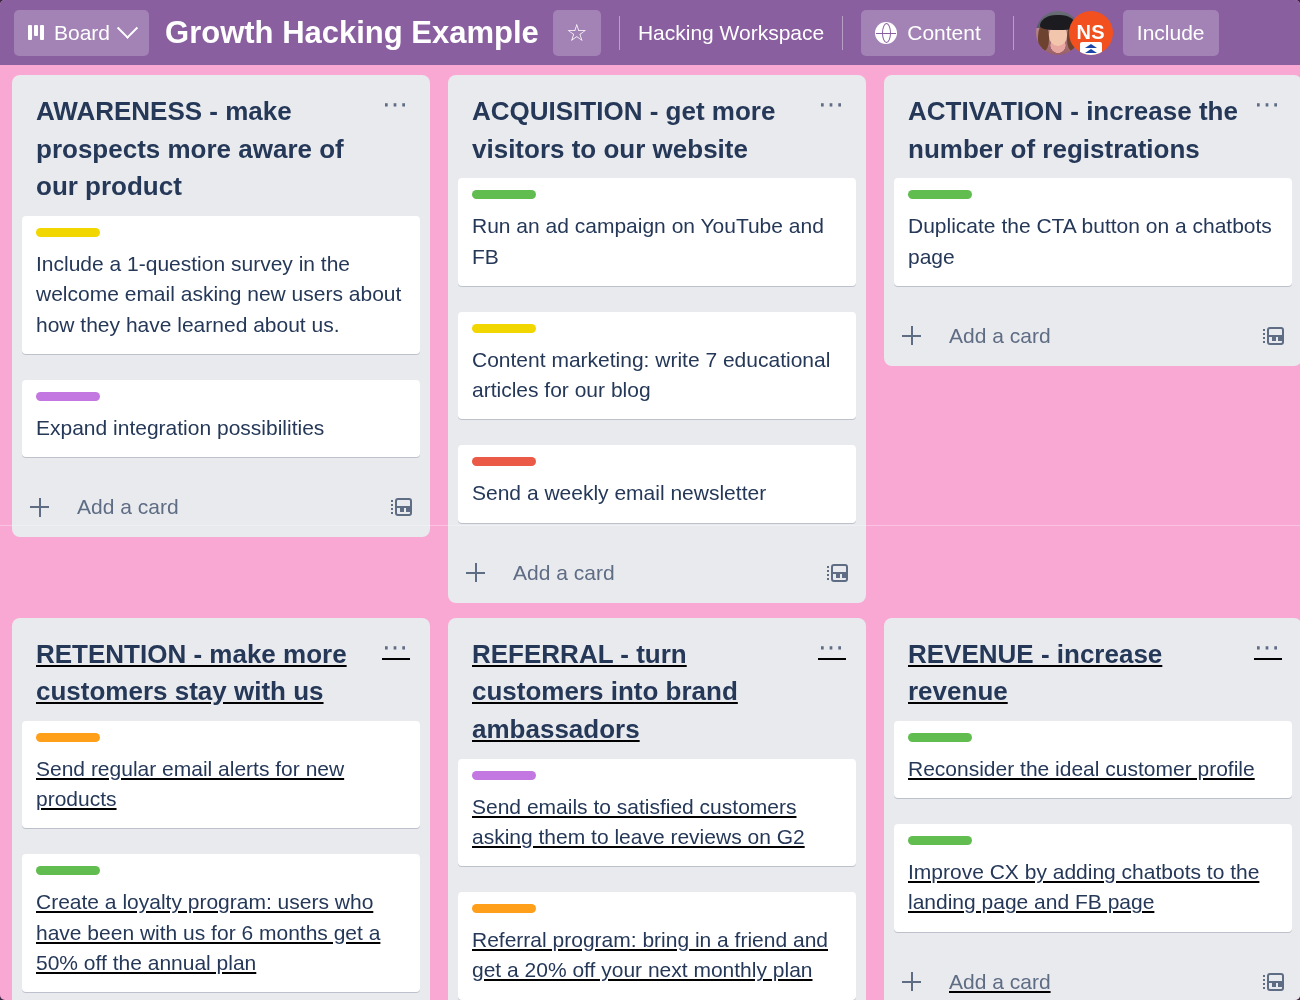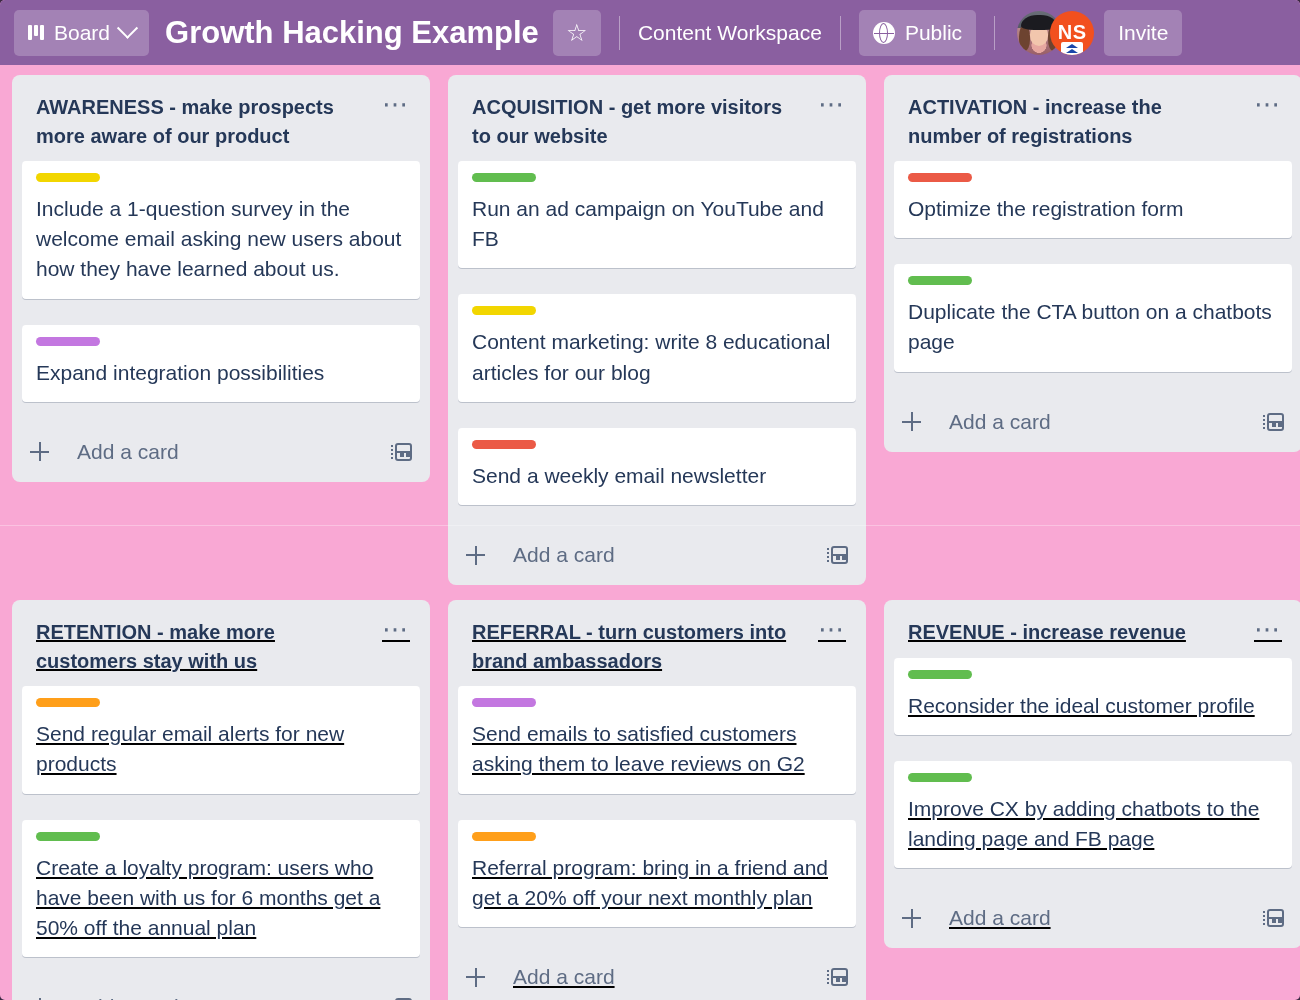--- a/index.html
+++ b/index.html
@@ -260,21 +260,21 @@
     flex: 0 0 auto;
   }
 
   .list-header {
     display: flex;
     align-items: flex-start;
     justify-content: space-between;
     padding: 8px 4px 10px 14px;
   }
   .list-title {
-    font-size: 20px;
+    font-size: 26px;
     font-weight: bold;
     color: #253858;
     line-height: 1.45;
     max-width: 330px;
   }
   .list-menu {
     color: #5e6c84;
     font-size: 26px;
     line-height: 0.6;
     letter-spacing: 2px;
@@ -385,27 +385,27 @@
     </div>
 
     <div class="board-title">Growth Hacking Example</div>
 
     <div class="icon-btn">
       <span class="star">☆</span>
     </div>
 
     <div class="divider-v"></div>
 
-    <div class="workspace-name">Content Workspace</div>
+    <div class="workspace-name">Hacking Workspace</div>
 
     <div class="divider-v"></div>
 
     <div class="hdr-btn">
       <span class="globe"></span>
-      <span>Public</span>
+      <span>Content</span>
     </div>
 
     <div class="divider-v"></div>
 
     <div class="avatars">
       <div class="avatar photo">
         <span class="hair-l"></span>
         <span class="hair-r"></span>
         <span class="face"></span>
         <span class="hat"></span>
@@ -413,21 +413,21 @@
       <div class="avatar initials">
         <span>NS</span>
         <span class="badge">
           <span class="ch"></span>
             <span class="ch"></span>
         </span>
       </div>
     </div>
 
     <div class="hdr-btn" style="margin-left:10px">
-      <span>Invite</span>
+      <span>Include</span>
     </div>
   </div>
 
   <div class="board-canvas">
     <div class="row-divider"></div>
 
     <div class="board-row">
 
       <div class="list">
         <div class="list-header">
@@ -458,21 +458,21 @@
         <div class="list-header">
           <div class="list-title">ACQUISITION - get more visitors to our website</div>
           <div class="list-menu">⋯</div>
         </div>
         <div class="card">
           <div class="label-chip" style="background:#61bd4f"></div>
           <div class="card-title">Run an ad campaign on YouTube and FB</div>
         </div>
         <div class="card">
           <div class="label-chip" style="background:#f2d600"></div>
-          <div class="card-title">Content marketing: write 8 educational articles for our blog</div>
+          <div class="card-title">Content marketing: write 7 educational articles for our blog</div>
         </div>
         <div class="card">
           <div class="label-chip" style="background:#eb5a46"></div>
           <div class="card-title">Send a weekly email newsletter</div>
         </div>
         <div class="add-card">
           <div class="add-card-left">
             <span class="plus"></span>
             <span>Add a card</span>
           </div>
@@ -482,24 +482,20 @@
           </span>
         </div>
       </div>
 
       <div class="list">
         <div class="list-header">
           <div class="list-title">ACTIVATION - increase the number of registrations</div>
           <div class="list-menu">⋯</div>
         </div>
         <div class="card">
-          <div class="label-chip" style="background:#eb5a46"></div>
-          <div class="card-title">Optimize the registration form</div>
-        </div>
-        <div class="card">
           <div class="label-chip" style="background:#61bd4f"></div>
           <div class="card-title">Duplicate the CTA button on a chatbots page</div>
         </div>
         <div class="add-card">
           <div class="add-card-left">
             <span class="plus"></span>
             <span>Add a card</span>
           </div>
           <span class="template-icon">
             <span class="ghost"></span>

